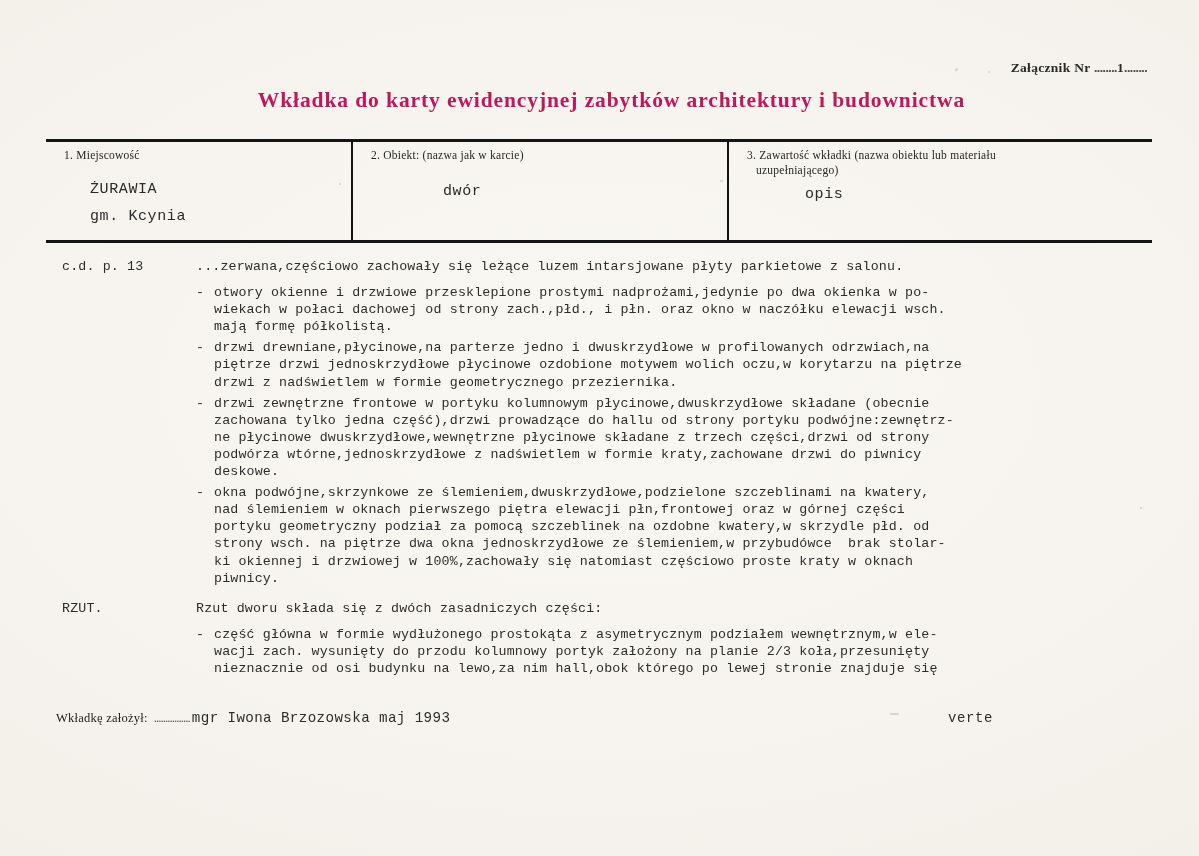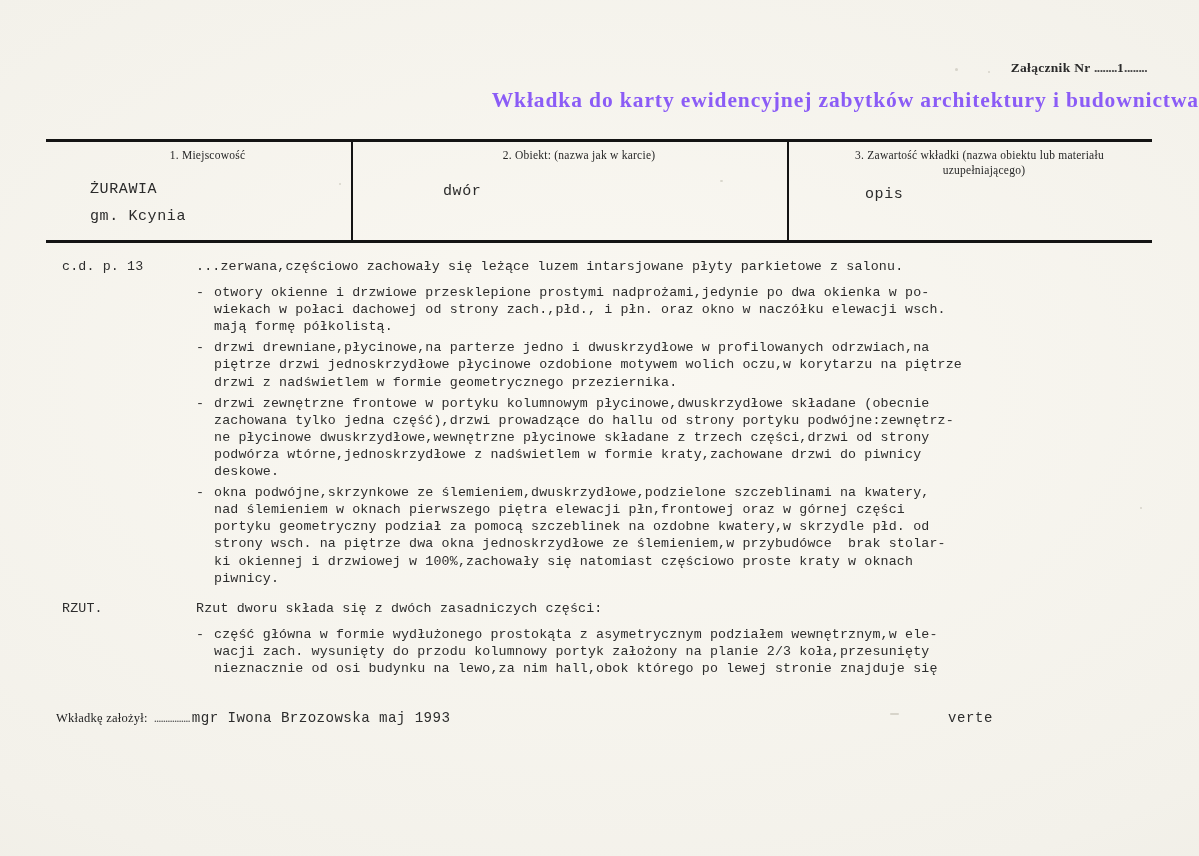--- a/index.html
+++ b/index.html
@@ -49,26 +49,26 @@
     font-family: "Liberation Serif", serif;
     font-weight: bold;
   }
 
   
   .doc-title {
     position: absolute;
     top: 88px;
     left: 0;
     right: 0;
-    text-align: right;
+    text-align: center;
     font-family: "Liberation Serif", serif;
     font-weight: bold;
     font-size: 21.5px;
     letter-spacing: 0.9px;
-    color: #8b5cf6;
+    color: #be185d;
     padding-left: 24px;
   }
 
   
   .hdr-table {
     position: absolute;
     left: 46px;
     top: 139px;
     width: 1106px;
     height: 104px;
@@ -76,31 +76,30 @@
     border-bottom: 3px solid #141414;
     display: flex;
     box-sizing: border-box;
   }
   .hdr-cell {
     position: relative;
     box-sizing: border-box;
     padding: 6px 0 0 18px;
   }
   .hdr-cell.c1 { width: 305px; }
-  .hdr-cell.c2 { width: 436px; border-left: 2px solid #141414; }
+  .hdr-cell.c2 { width: 376px; border-left: 2px solid #141414; }
   .hdr-cell.c3 { flex: 1; border-left: 2px solid #141414; }
 
   .hdr-label {
     font-family: "Liberation Serif", serif;
     font-size: 11.5px;
     font-weight: normal;
     letter-spacing: 0.25px;
     color: #262626;
     line-height: 1.28;
-    text-align: center;
   }
   .hdr-label .sub { display: block; padding-left: 9px; }
 
   .hdr-value {
     font-family: "Liberation Mono", monospace;
     font-size: 15px;
     letter-spacing: 0.6px;
     color: #2b2b2b;
     margin-top: 13px;
     padding-left: 26px;

